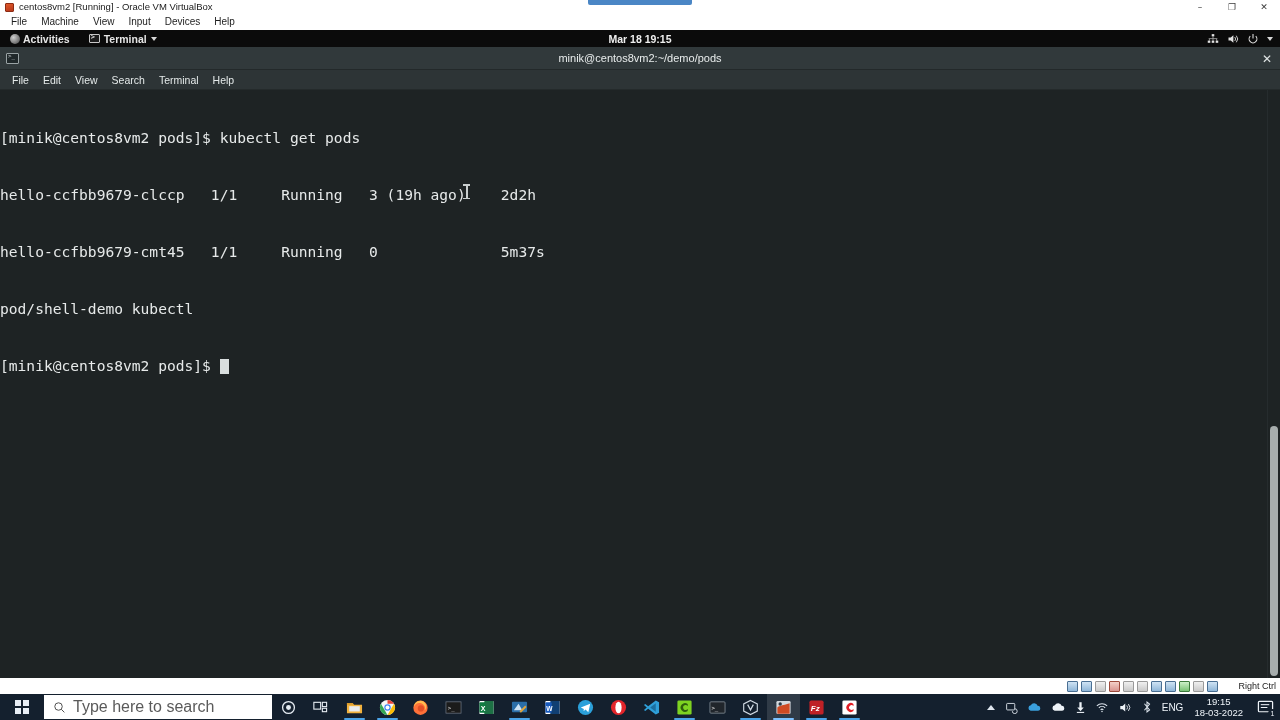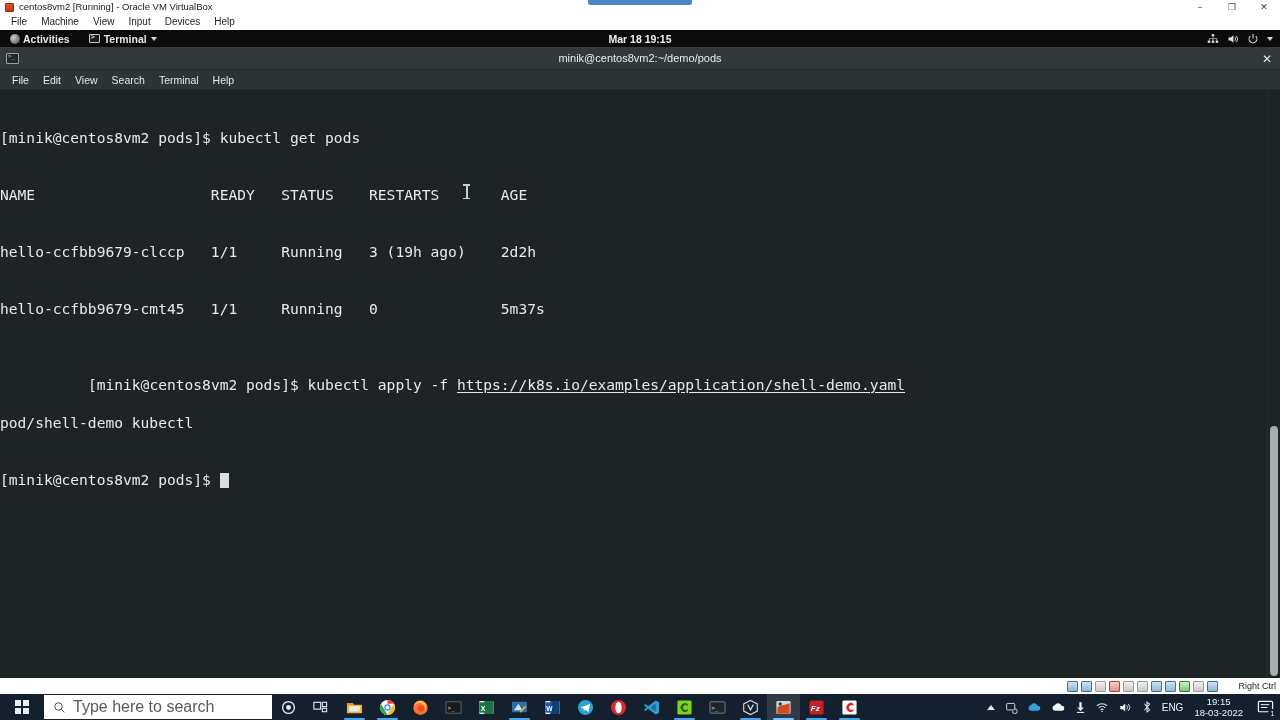--- a/index.html
+++ b/index.html
@@ -322,26 +322,22 @@
       <div class="term-menu-item">Edit</div>
       <div class="term-menu-item">View</div>
       <div class="term-menu-item">Search</div>
       <div class="term-menu-item">Terminal</div>
       <div class="term-menu-item">Help</div>
     </div>
 
     <div class="term-surface">
       <div class="term-lines">
         <div class="term-line">[minik@centos8vm2 pods]$ kubectl get pods</div>
-        <div class="term-line">NAME                    READY   STATUS    RESTARTS       AGE</div>
         <div class="term-line">hello-ccfbb9679-clccp   1/1     Running   3 (19h ago)    2d2h</div>
         <div class="term-line">hello-ccfbb9679-cmt45   1/1     Running   0              5m37s</div>
-        <div class="term-line">
-          <span>[minik@centos8vm2 pods]$ kubectl apply -f </span><span class="tl-url">https://k8s.io/examples/application/shell-demo.yaml</span>
-        </div>
         <div class="term-line">pod/shell-demo kubectl</div>
         <div class="term-line"><span>[minik@centos8vm2 pods]$ </span><span class="cursor-block"></span></div>
       </div>
 
       <div class="ibeam" id="ibeam" style="left: 463px; top: 94px;">
         <div class="cap t"></div>
           <div class="stem"></div>
           <div class="cap b"></div>
       </div>
 

